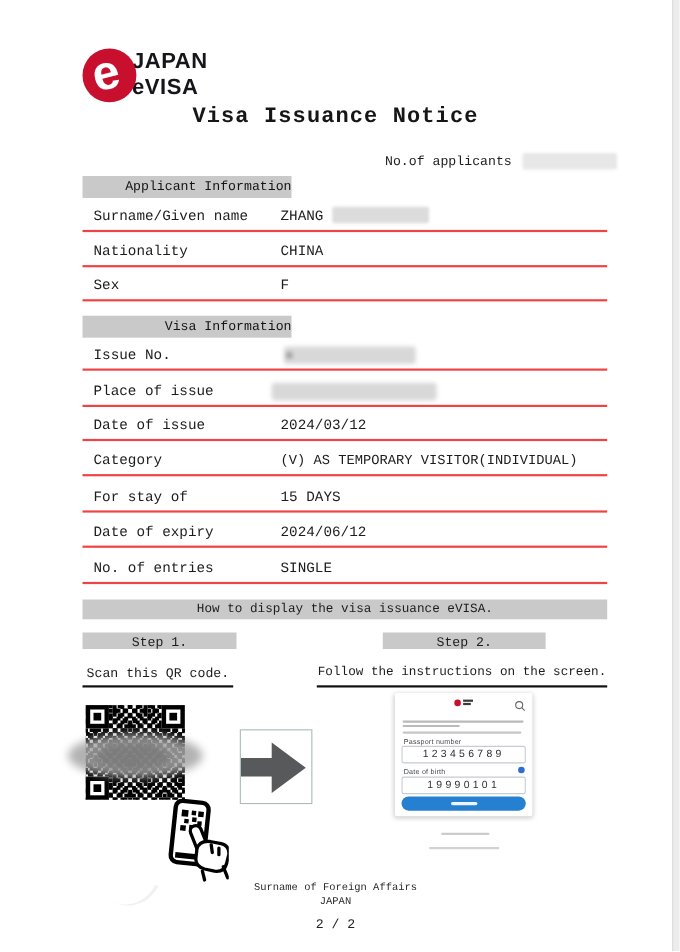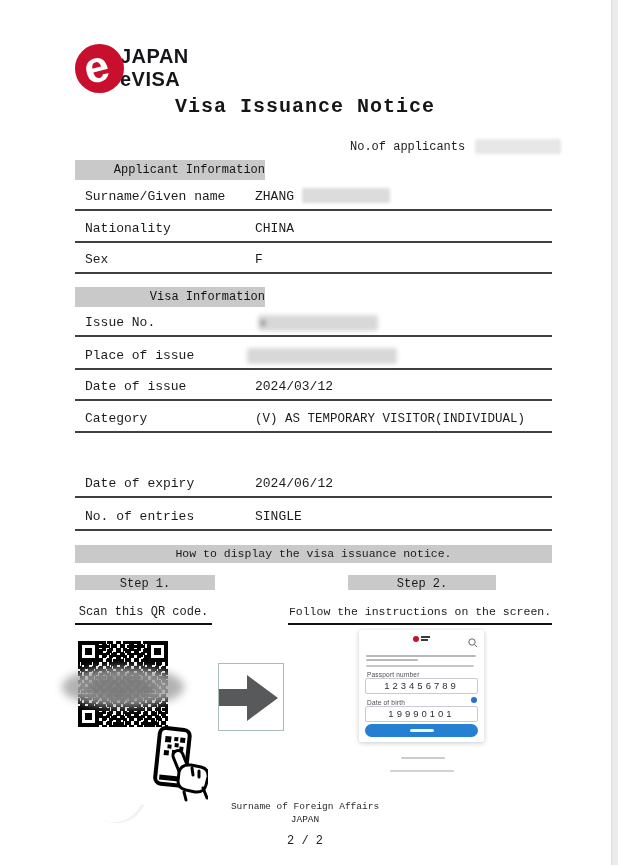--- a/index.html
+++ b/index.html
@@ -18,21 +18,21 @@
   .title{position:absolute;left:0;right:8px;top:95px;text-align:center;font-size:20px;
          font-weight:bold;letter-spacing:1px;color:#161616;}
 
   .applicants{position:absolute;left:350px;top:139px;font-size:12px;white-space:nowrap;}
   .redact{display:inline-block;background:#dedede;filter:blur(1.5px);border-radius:2px;}
   .applicants .redact{width:86px;height:15px;margin-left:10px;vertical-align:-4px;background:#e7e7e7;}
 
   .sec-header{position:absolute;left:75px;width:190px;height:20px;background:#c9c9c9;
               font-size:12px;text-align:right;line-height:20px;color:#141414;}
 
-  .row{position:absolute;left:75px;width:477px;border-bottom:2px solid #404040;}
+  .row{position:absolute;left:75px;width:477px;border-bottom:2px solid #ef4444;}
   .row .lbl{position:absolute;left:10px;bottom:5px;font-size:13px;white-space:nowrap;}
   .row .val{position:absolute;left:180px;bottom:5px;font-size:13px;white-space:nowrap;}
   .val .redact{width:88px;height:15px;margin-left:8px;vertical-align:-3px;background:#dcdcdc;}
   .blob{position:absolute;background:#d8d8d8;filter:blur(2px);border-radius:3px;}
   .blob .speck{position:absolute;left:2px;top:5px;width:6px;height:6px;background:#9a9a9a;border-radius:50%;}
 
   .howto-header{position:absolute;left:75px;top:545px;width:477px;height:18px;background:#c9c9c9;
                 text-align:center;line-height:18px;font-size:11.5px;}
   .step-box{position:absolute;top:575px;height:15px;background:#c9c9c9;text-align:center;
             line-height:19px;font-size:12px;}
@@ -139,30 +139,34 @@
       </span>
   </div>
   <div class="row" style="top:370px;height:29px">
     <span class="lbl">Date of issue</span>
     <span class="val">2024/03/12</span>
   </div>
   <div class="row" style="top:402px;height:29px">
     <span class="lbl">Category</span>
     <span class="val" style="font-size:12.5px">(V) AS TEMPORARY VISITOR(INDIVIDUAL)</span>
   </div>
+  <div class="row" style="top:435px;height:29px">
+    <span class="lbl">For stay of</span>
+    <span class="val">15 DAYS</span>
+  </div>
   <div class="row" style="top:467px;height:29px">
     <span class="lbl">Date of expiry</span>
     <span class="val">2024/06/12</span>
   </div>
   <div class="row" style="top:500px;height:29px">
     <span class="lbl">No. of entries</span>
     <span class="val">SINGLE</span>
   </div>
 
-  <div class="howto-header">How to display the visa issuance notice.</div>
+  <div class="howto-header">How to display the visa issuance eVISA.</div>
   <div class="step-box step1">Step 1.</div>
   <div class="step-box step2">Step 2.</div>
   <div class="caption cap1">Scan this QR code.</div>
   <div class="caption cap2">Follow the instructions on the screen.</div>
 
   <div class="qr">
     <span class="finder f-tl"></span>
     <span class="finder f-tr"></span>
     <span class="finder f-bl"></span>
     <span class="qr-smudge"></span>

